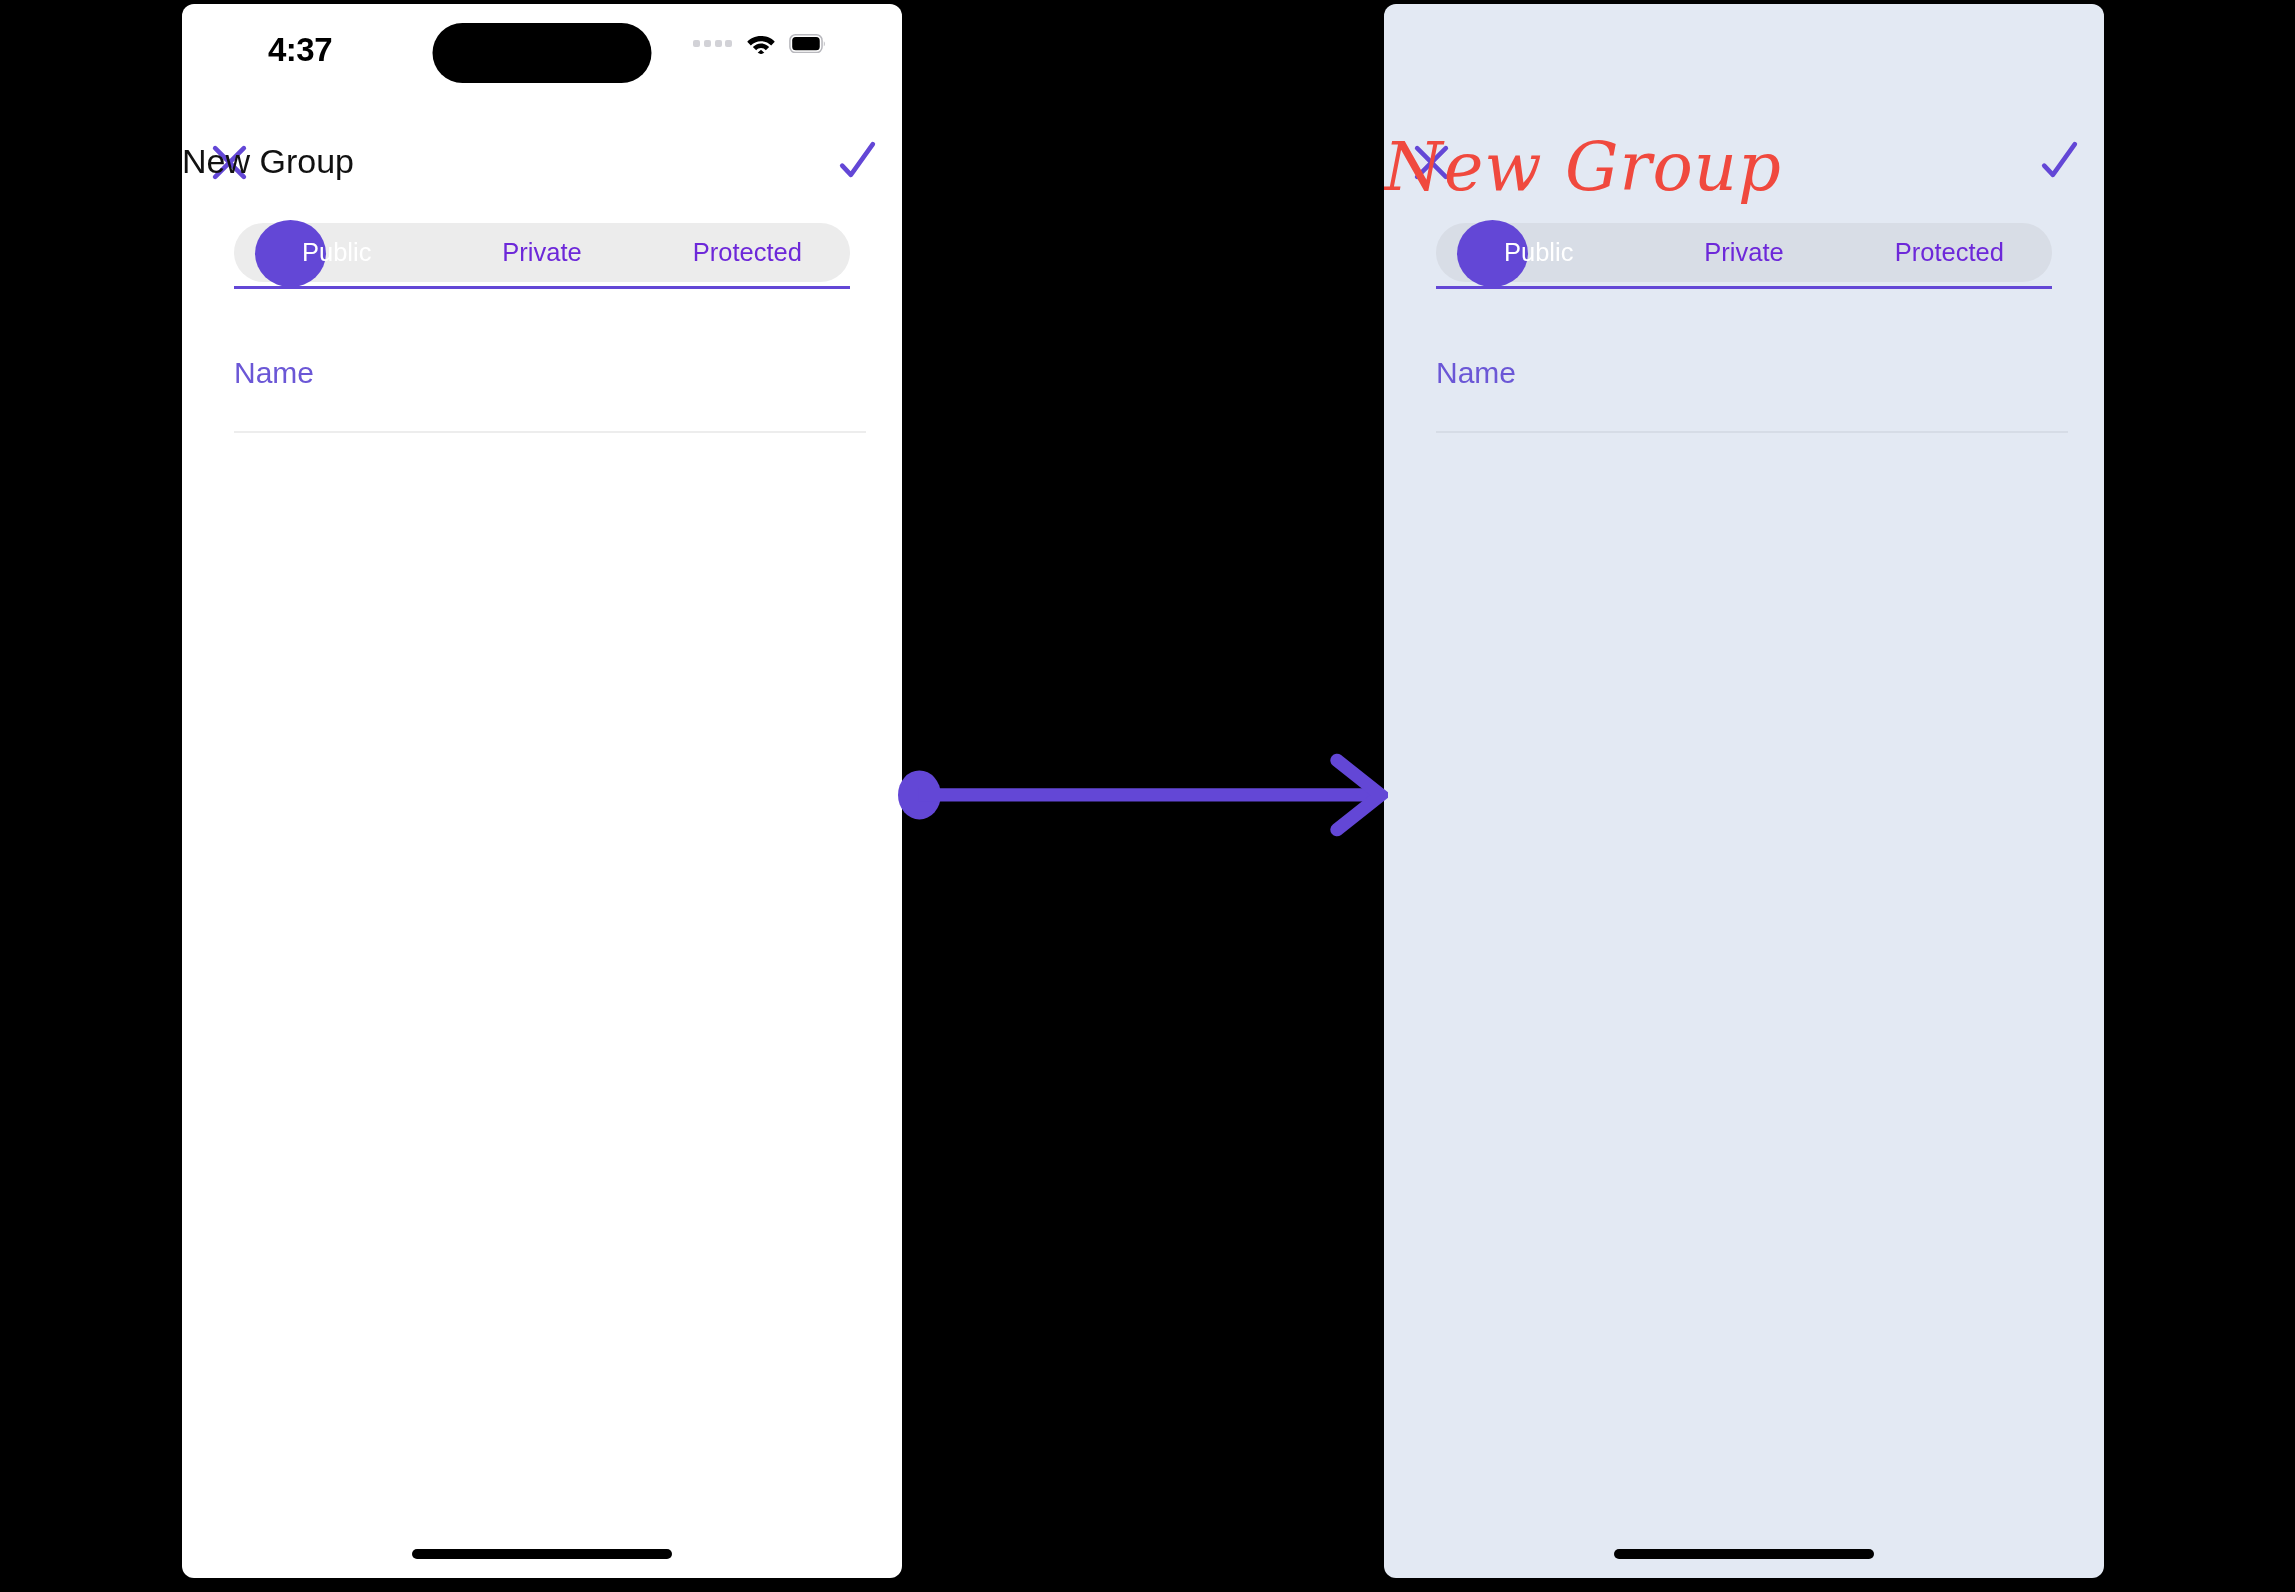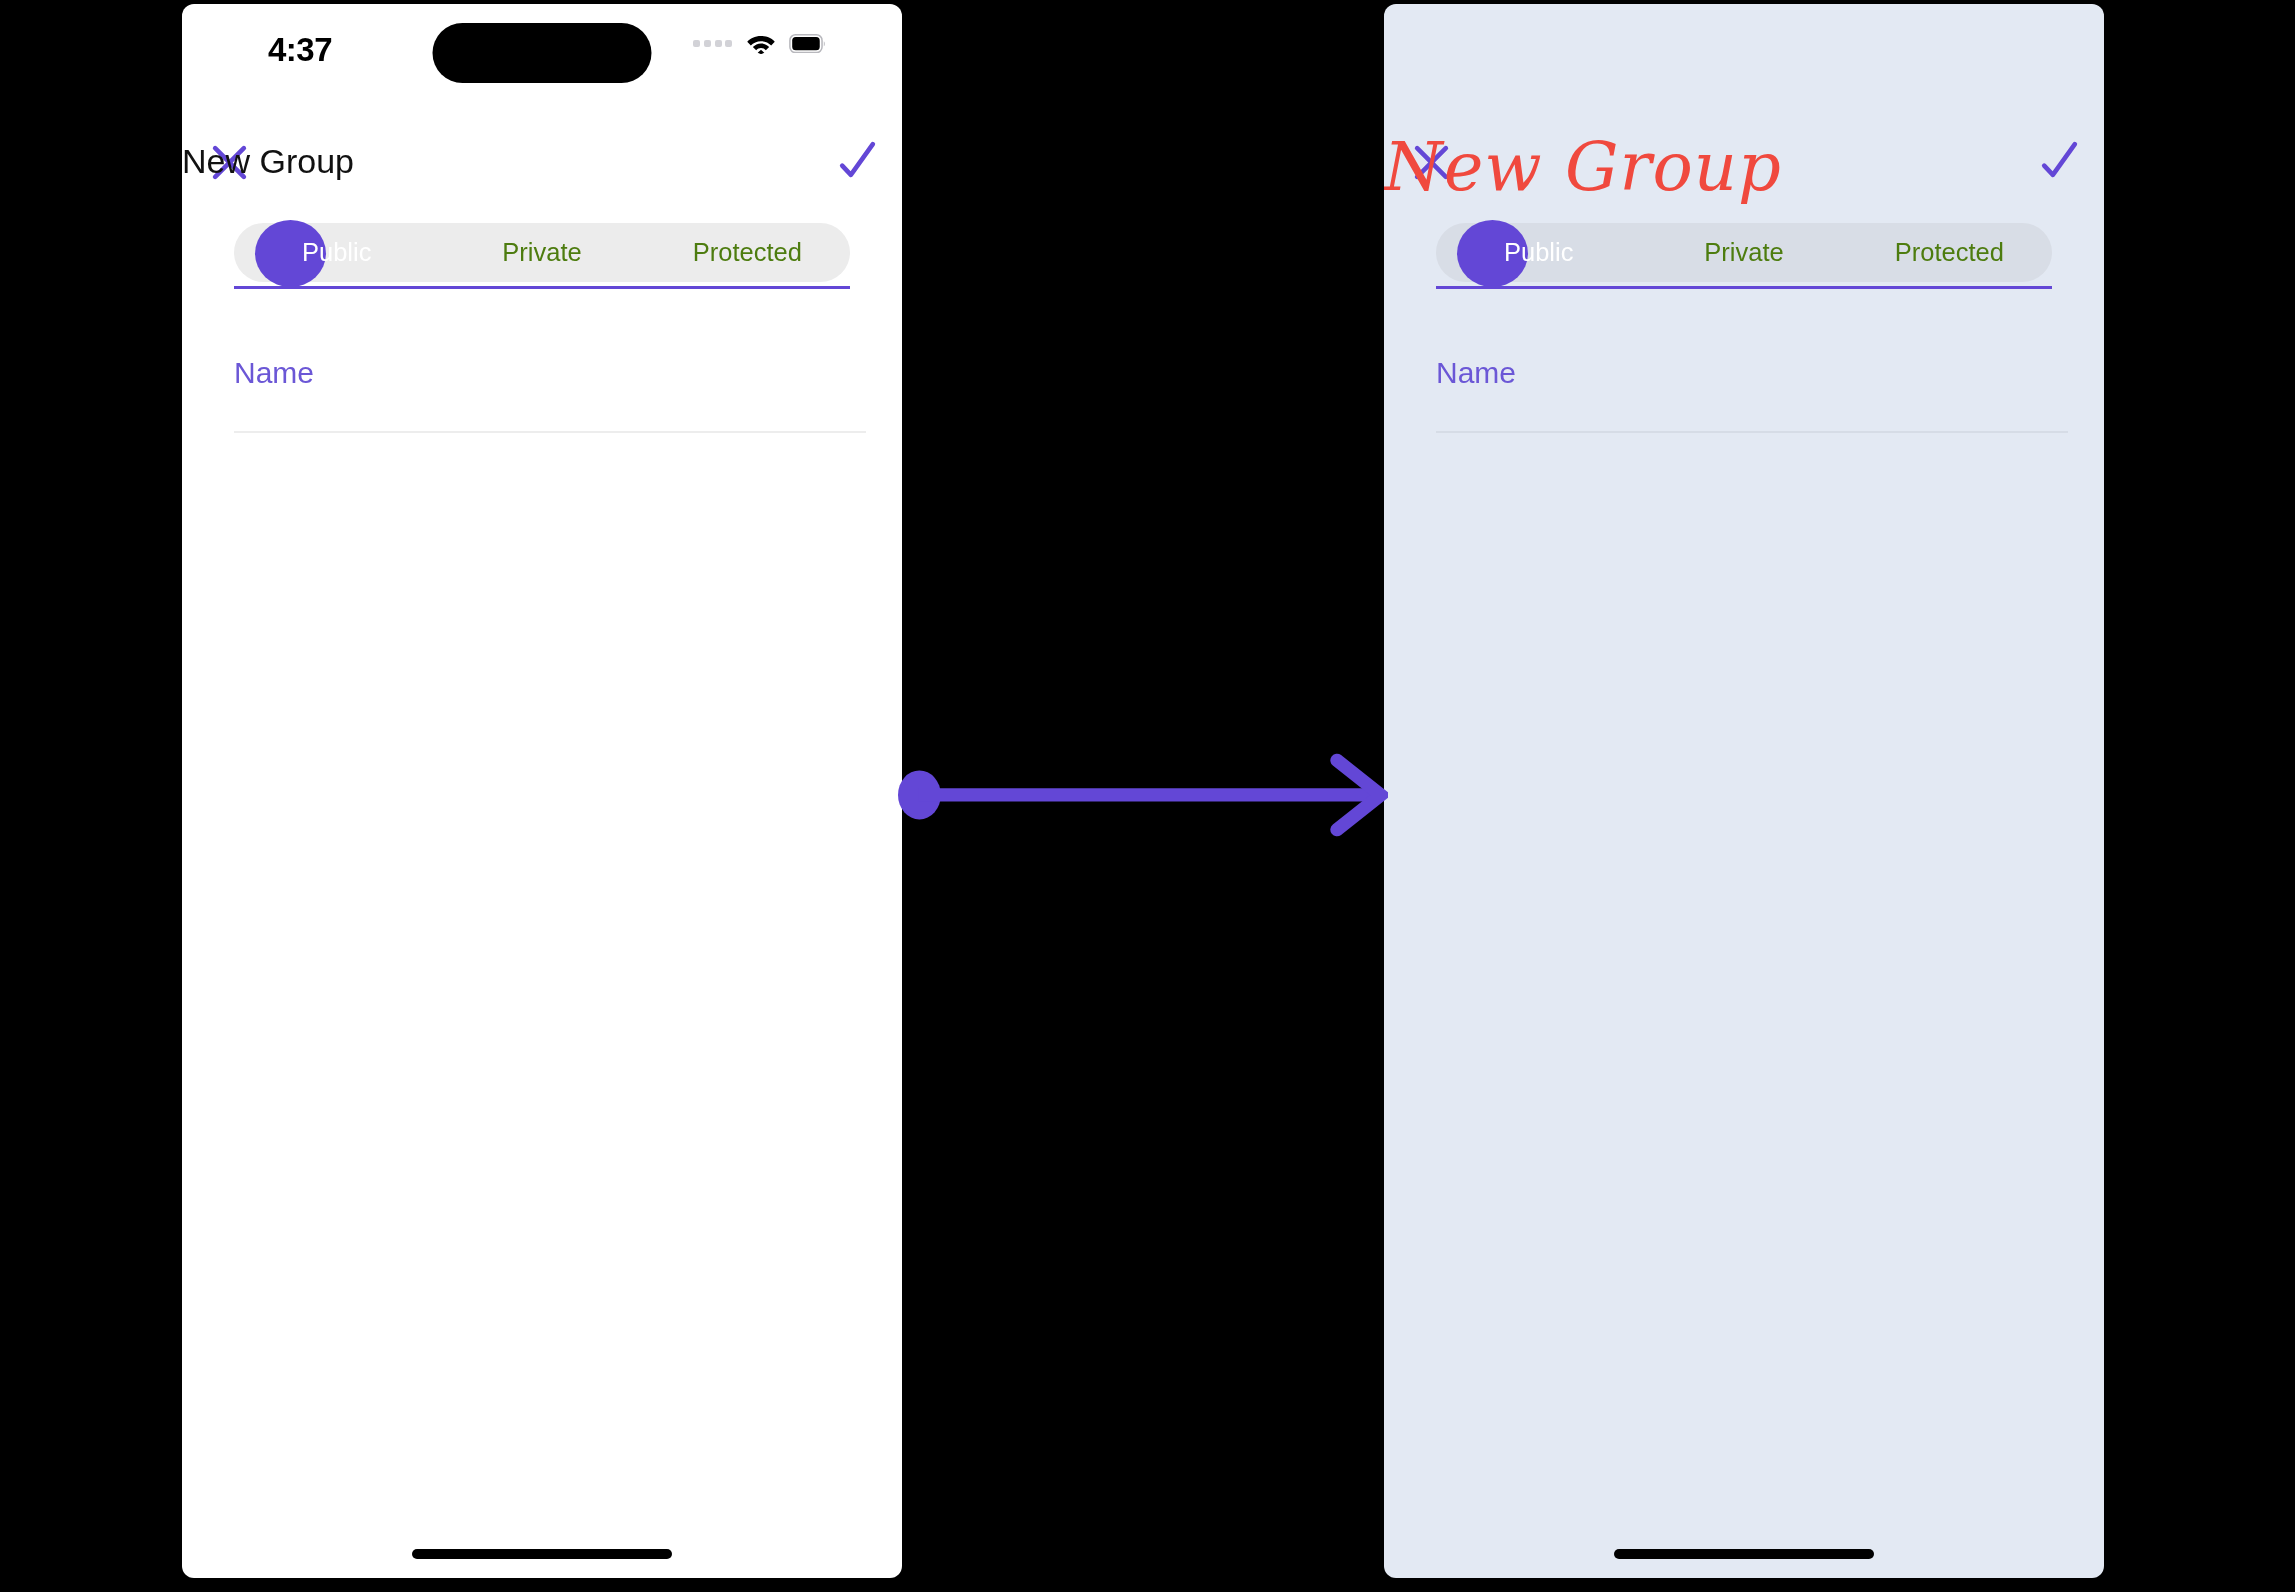--- a/index.html
+++ b/index.html
@@ -146,21 +146,21 @@
     left: 0; right: 0; top: 3.1px;
     height: 59px;
     display: flex;
   }
   .seg-item {
     flex: 1;
     display: flex;
     align-items: center;
     justify-content: center;
     font-size: 25.5px;
-    color: #4d7c0f;
+    color: #6d28d9;
     position: relative;
     z-index: 2;
   }
   .seg-item.active { color: #FFFFFF; }
   .seg-underline {
     position: absolute;
     left: 0; right: 0;
     bottom: 0px;
     height: 3.6px;
     background: #6347D6;

